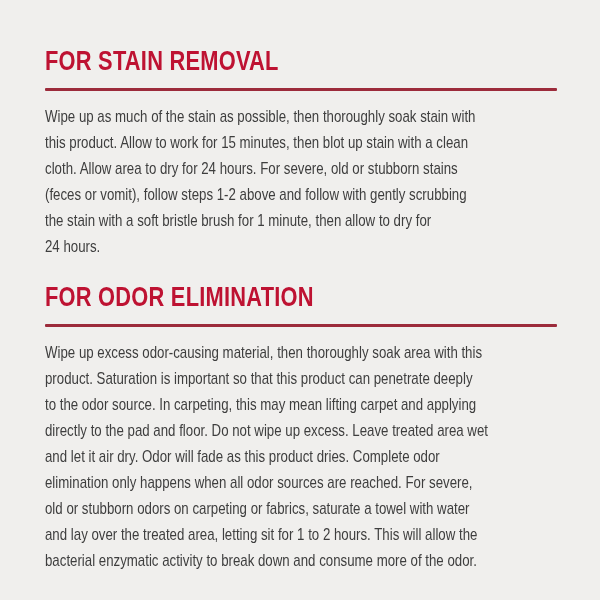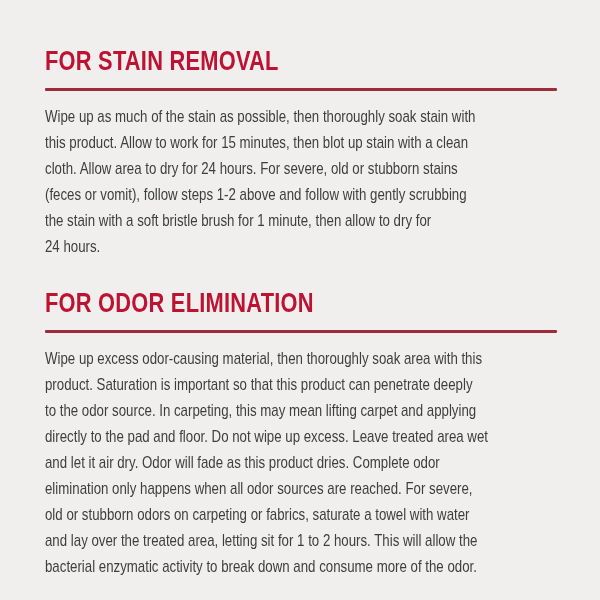--- a/index.html
+++ b/index.html
@@ -11,21 +11,21 @@
   body {
     background: #F0EFED;
     font-family: "Liberation Sans", sans-serif;
   }
   .page {
     width: 600px;
     height: 499px;
     padding: 46px 43px 0 45px;
   }
   .section { display: block; }
-  .section + .section { margin-top: 28px; }
+  .section + .section { margin-top: 22px; }
   .section-heading {
     color: #BE1232;
     font-size: 28px;
     font-weight: bold;
     line-height: 1.1;
     letter-spacing: 0.3px;
     white-space: nowrap;
     transform: scaleX(0.78);
     transform-origin: left center;
   }

